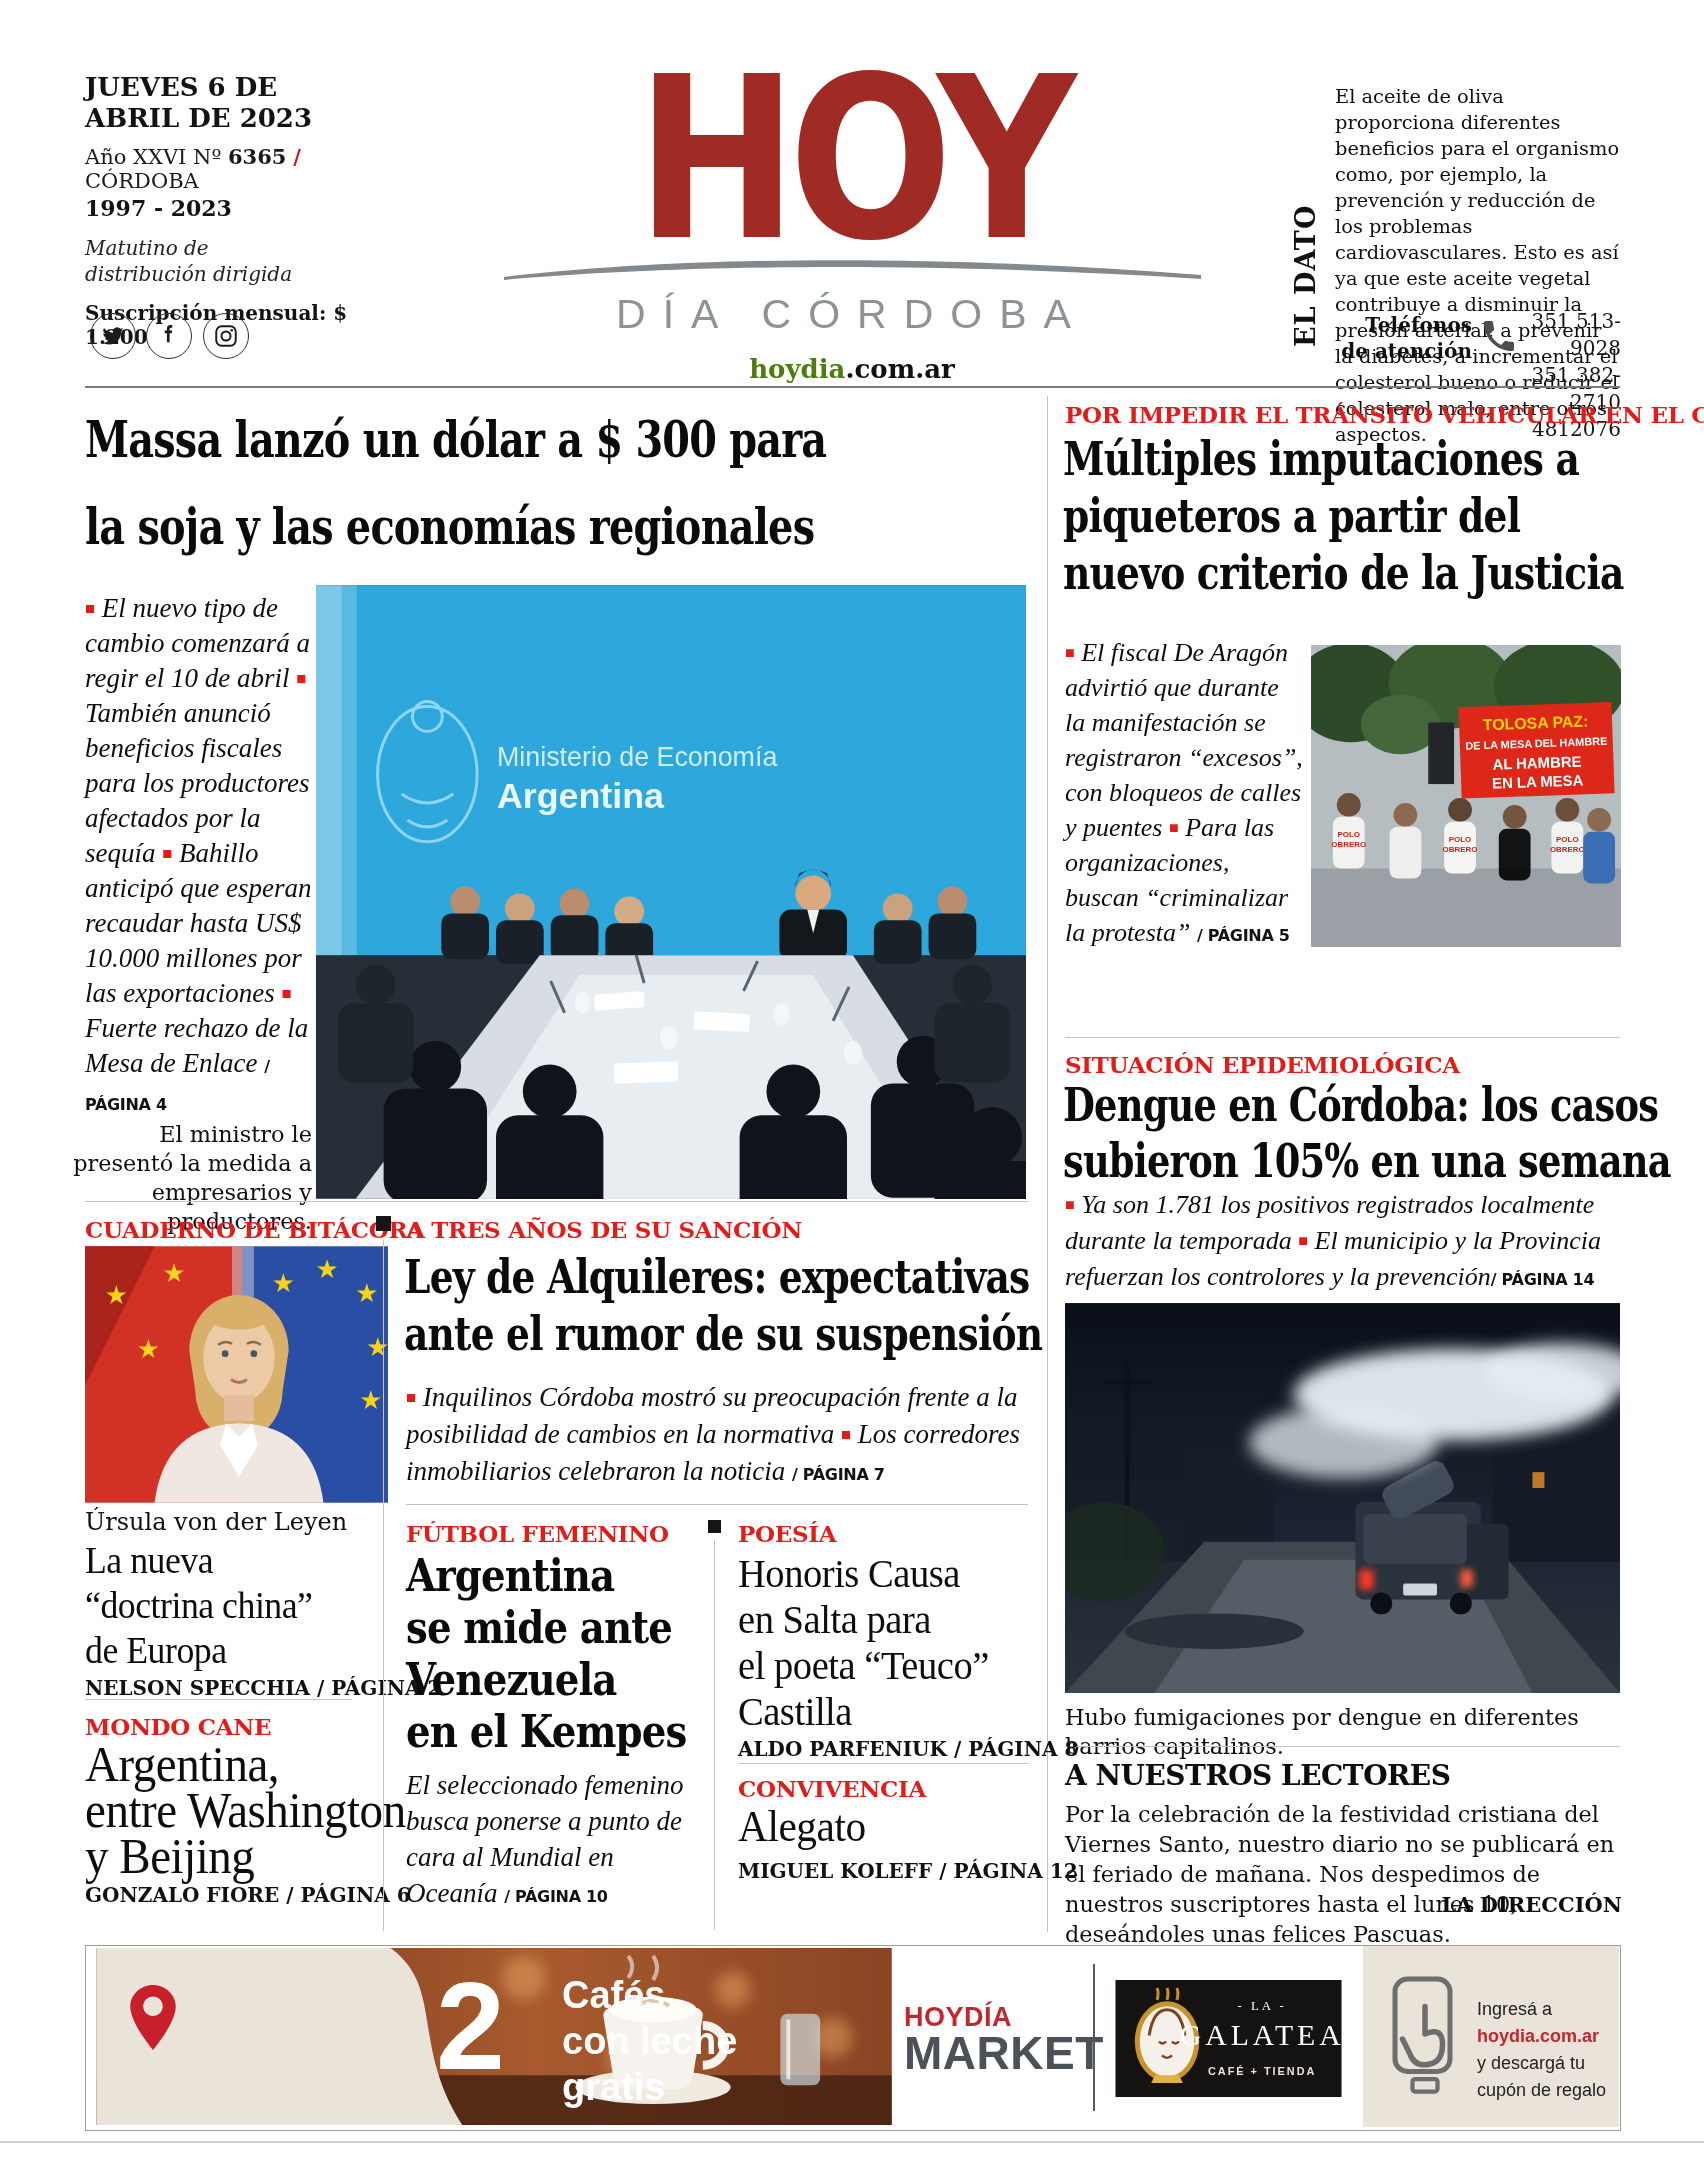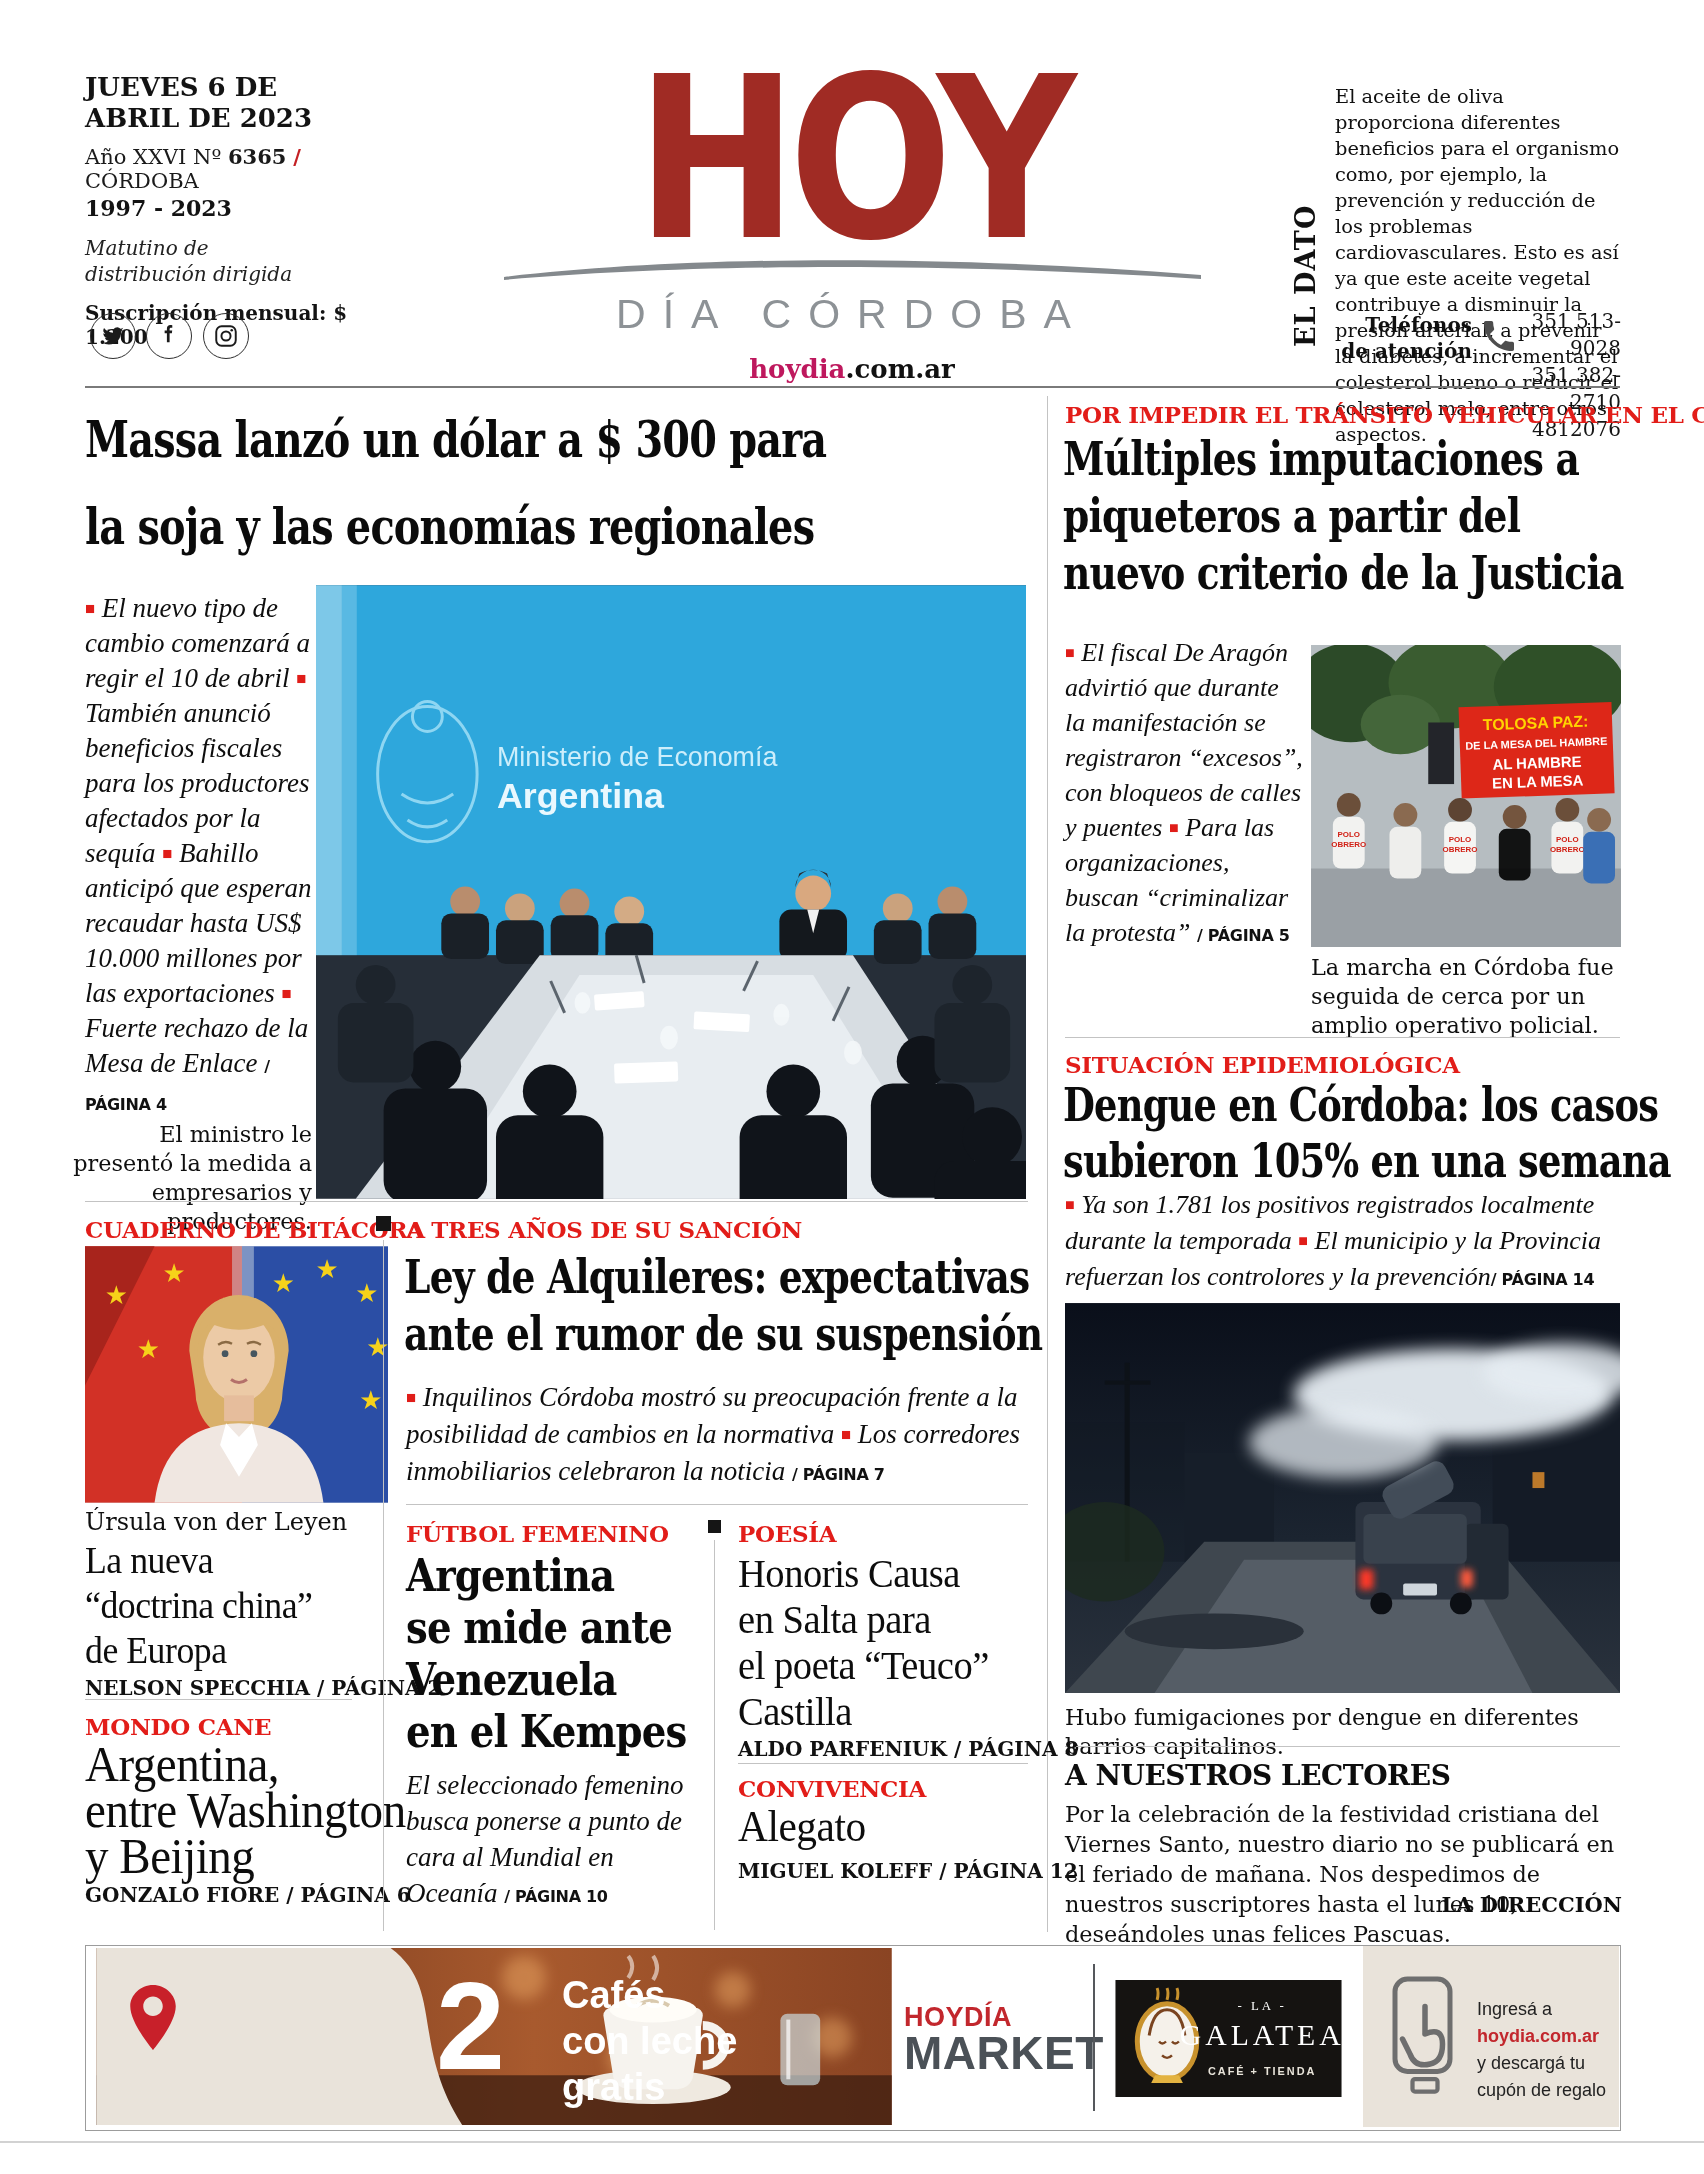--- a/index.html
+++ b/index.html
@@ -32,21 +32,21 @@
   .d2 .slash{color:#c42024;font-weight:bold;}
   .d3{font-family:"DejaVu Serif",serif;font-weight:bold;font-size:22px;color:#131313;margin-top:2px;}
   .d4{font-family:"DejaVu Serif",serif;font-style:italic;font-size:20px;line-height:26px;color:#222;margin-top:14px;}
   .d5{font-family:"DejaVu Serif",serif;font-weight:bold;font-size:20px;color:#131313;margin-top:14px;}
   #logo{left:498px;top:60px;width:708px;text-align:center;}
   #logotext{font-family:"DejaVu Sans",sans-serif;font-weight:bold;font-size:224px;line-height:199px;
             color:#a02b24;letter-spacing:-10px;display:inline-block;transform:scaleX(.86);}
   #diacordoba{font-family:"Liberation Sans",sans-serif;font-size:41px;color:#8d9296;
               letter-spacing:17px;margin-top:6px;}
   #site{font-family:"DejaVu Serif",serif;font-weight:bold;font-size:26px;margin-top:16px;color:#111;}
-  #site .red{color:#be185d;}
+  #site .red{color:#4d7c0f;}
   #eldato-label{left:1290px;top:88px;height:259px;writing-mode:vertical-rl;transform:rotate(180deg);
       font-family:"DejaVu Serif",serif;font-weight:bold;font-size:27px;color:#111;letter-spacing:1px;}
   #eldato-text{left:1335px;top:84px;width:289px;font-family:"DejaVu Serif",serif;
       font-size:19.4px;line-height:26px;color:#101010;}
   #phones-label{left:1323px;top:312px;width:149px;text-align:right;
       font-family:"DejaVu Serif",serif;font-weight:bold;font-size:20px;line-height:26px;color:#101010;}
   #phone-nums{left:1500px;top:308px;width:121px;text-align:right;
       font-family:"DejaVu Serif",serif;font-size:20px;line-height:27px;color:#161616;}
   
   #mainbullets{left:85px;top:591px;width:227px;font-size:27px;line-height:35px;}
@@ -309,21 +309,20 @@
           <rect x="-16" y="-12" width="32" height="52" rx="8" fill="#f2f2f0"></rect>
         <text x="0" y="8" text-anchor="middle" font-size="8" font-weight="bold" fill="#d22015" font-family="Liberation Sans, sans-serif">POLO</text>
         <text x="0" y="18" text-anchor="middle" font-size="8" font-weight="bold" fill="#d22015" font-family="Liberation Sans, sans-serif">OBRERO</text>
         </g>
       <g transform="translate(290,200)">
           <circle cx="0" cy="-24" r="12" fill="#8a6a50"></circle>
           <rect x="-16" y="-12" width="32" height="52" rx="8" fill="#3a6fb5"></rect>
         </g>
     </g>
   </svg>
-  <div class="abs cap" style="left:1311px;top:953px;width:310px;">La marcha en Córdoba fue seguida de cerca por un amplio operativo policial.</div>
 
   <div class="rule" style="left:1065px;top:1037px;width:555px;height:1px;"></div>
 
   <div class="abs kick" style="left:1065px;top:1053px;">SITUACIÓN EPIDEMIOLÓGICA</div>
   <div class="abs hl sc80" style="left:1063px;top:1077px;font-size:46px;line-height:56px;">
     <span class="ln">Dengue en Córdoba: los casos</span>
     <span class="ln">subieron 105% en una semana</span>
   </div>
   <p class="abs deck" id="den-bullets" style="margin:0;">
     <span><span class="rsq">■</span> Ya son 1.781 los positivos registrados localmente durante la temporada <span class="rsq">■</span> El municipio y la Provincia refuerzan los controlores y la prevención</span><span class="pref">/ PÁGINA 14</span>

